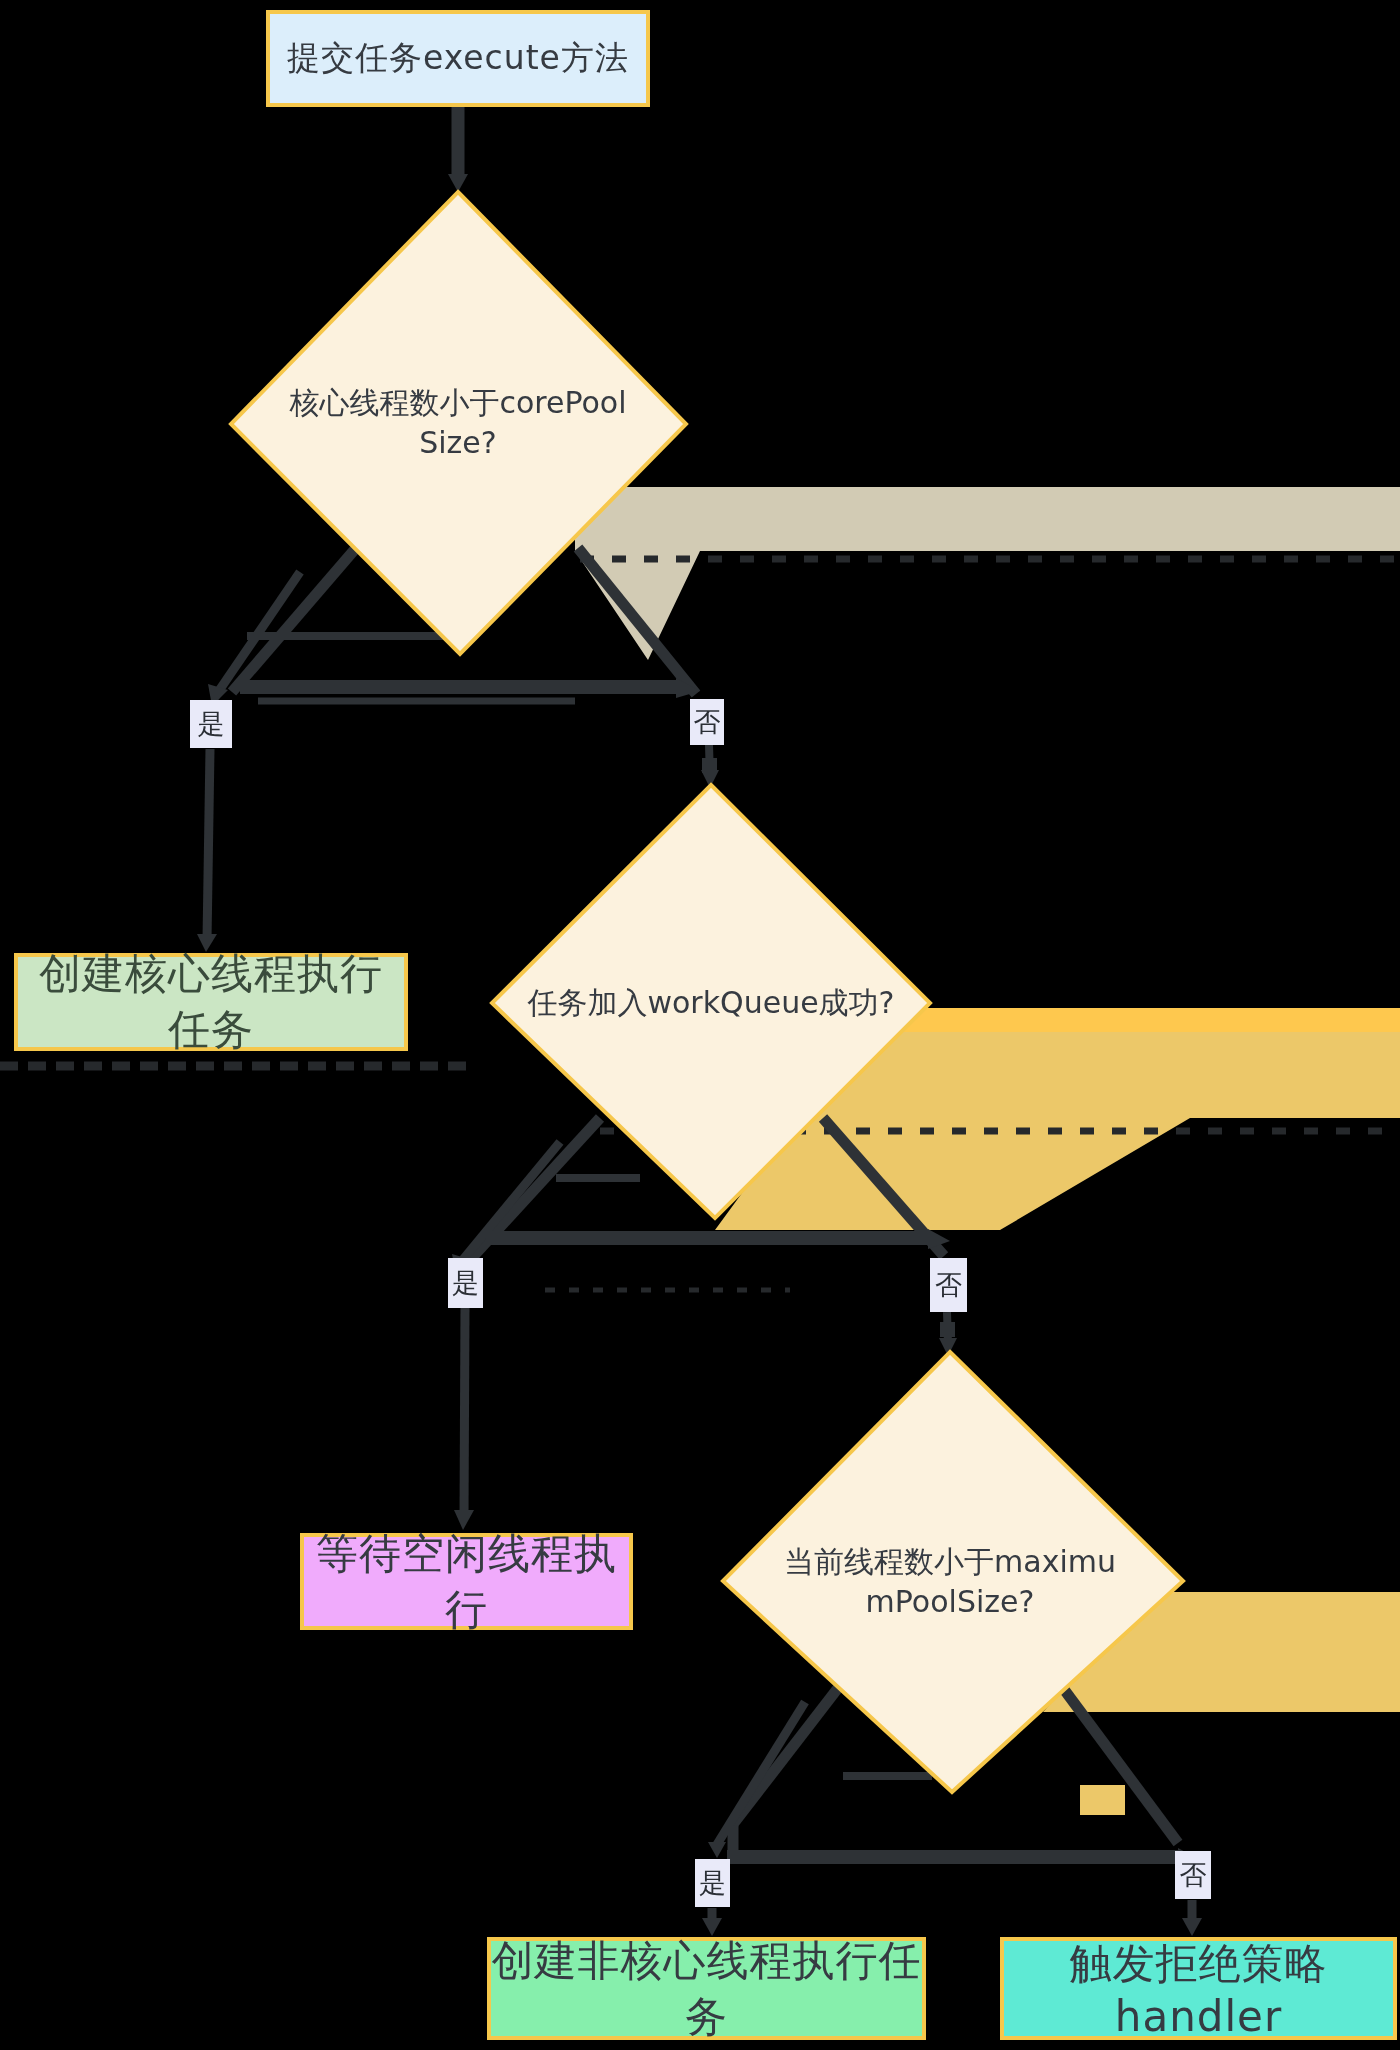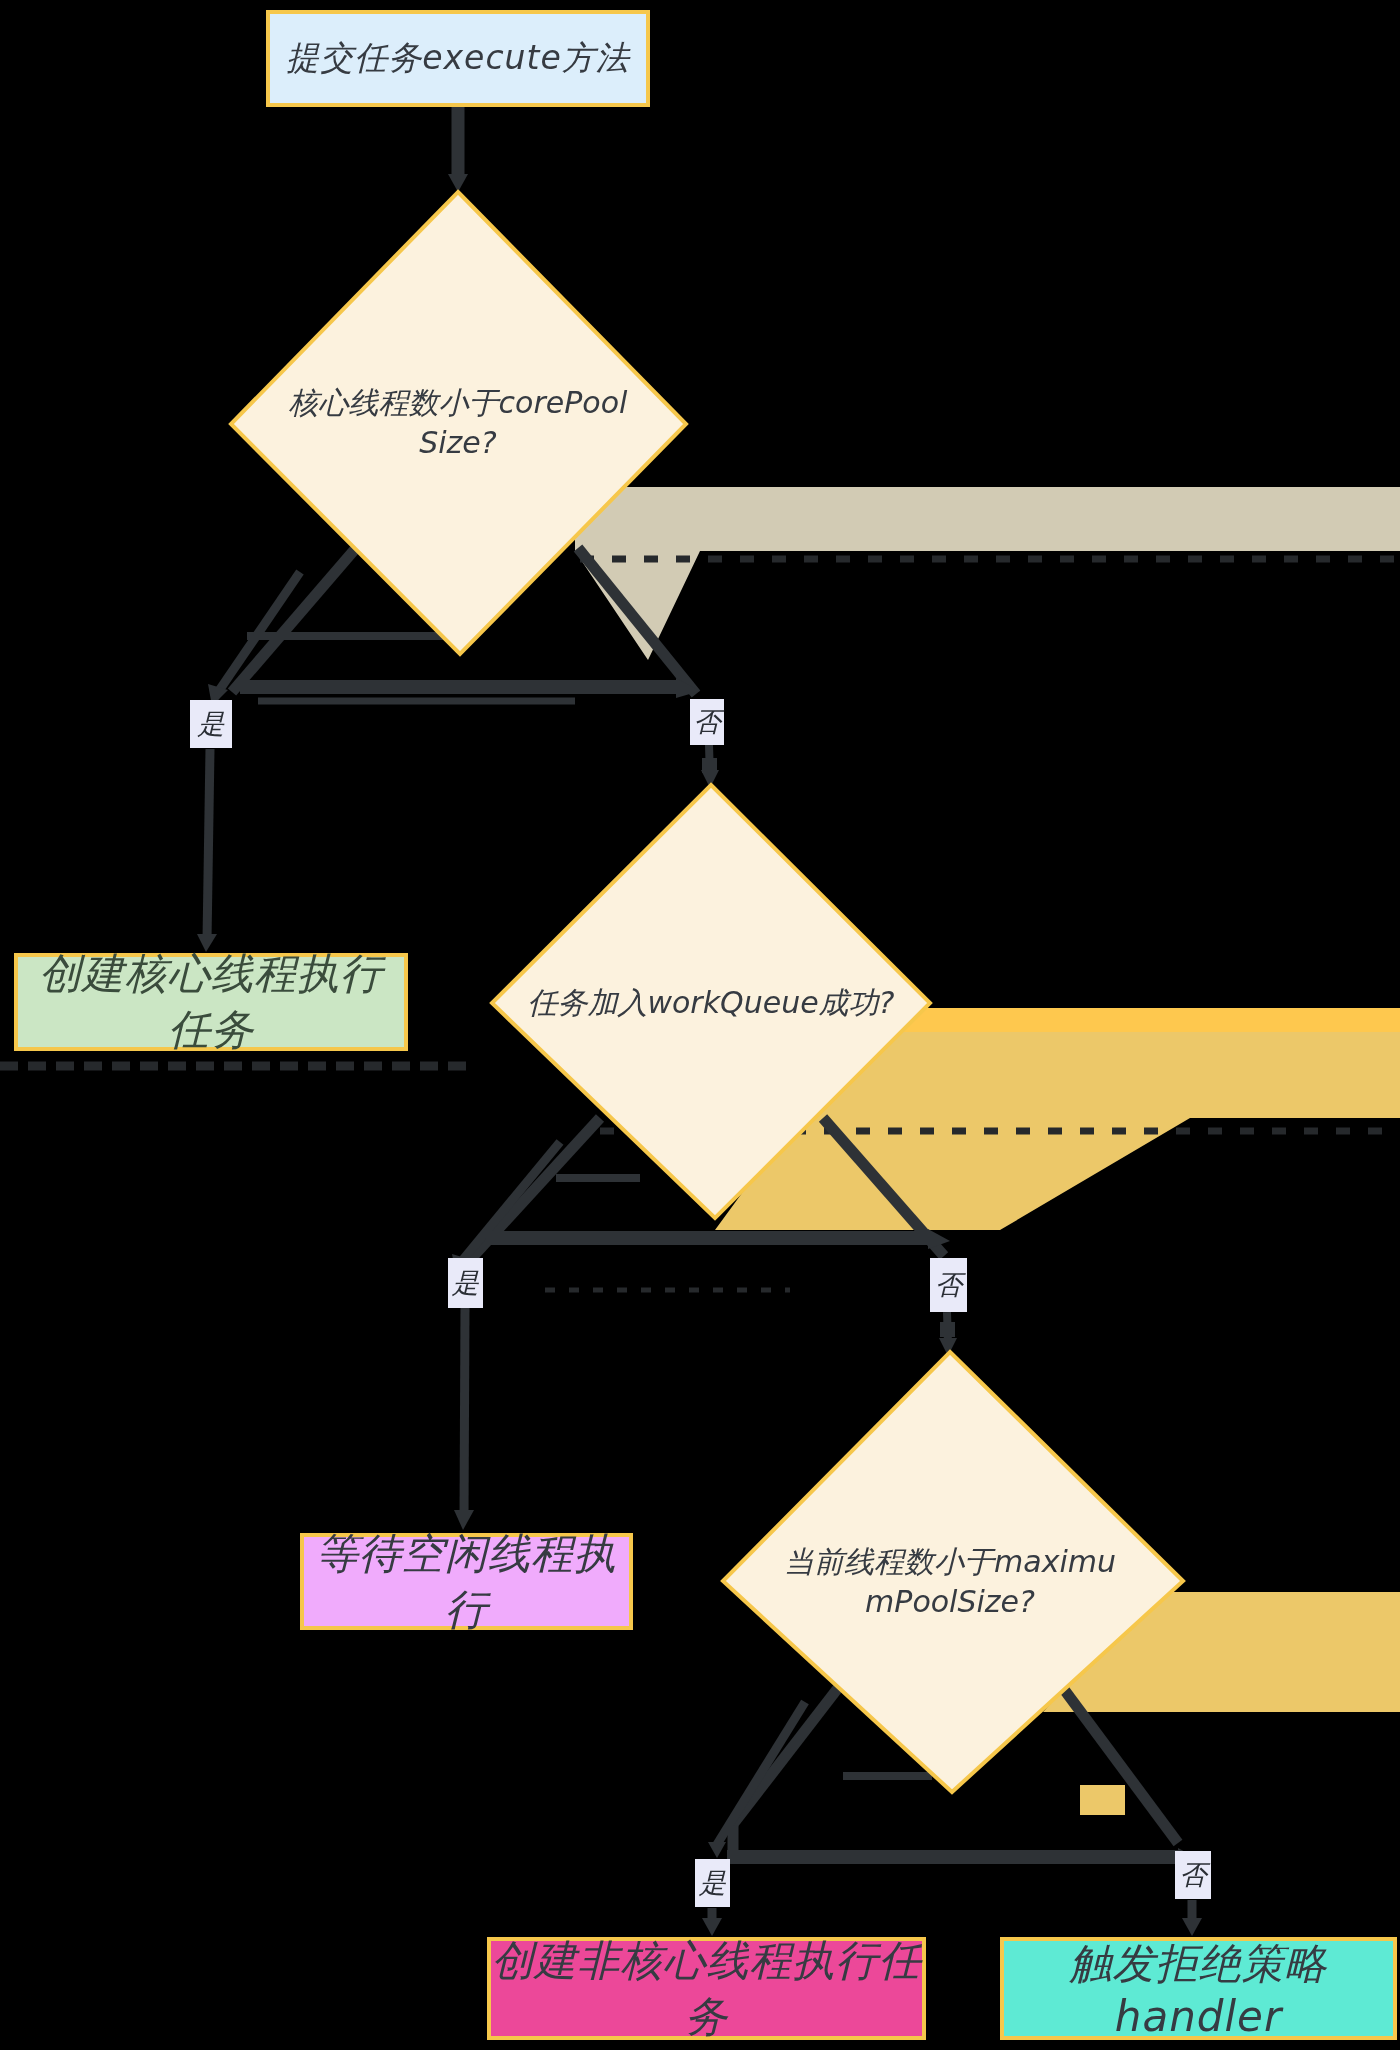--- a/index.html
+++ b/index.html
@@ -2,21 +2,20 @@
 <html style="--background: #000000; --node-border: #f6c74b; --diamond-fill: #fcf2de; --connector: #2e3236; --edge-label-bg: #e9eaf9; --edge-label-text: #2b2f36; --node-text: #363b42; --band-tan: #d2cbb4; --band-gold: #ecc869; --band-gold-bright: #fec84e; --dash: #26292c;"><head>
 <meta charset="utf-8">
 <title>Thread pool execute flowchart</title>
 <style>
   html,body{margin:0;padding:0;background:#000;}
   .stage{
     position:relative;width:1400px;height:2050px;overflow:hidden;
     background:var(--background,#000);
     font-family:"DejaVu Sans","Liberation Sans",sans-serif;
     color:var(--node-text,#363b42);
-    font-style:italic;
   }
   .stage svg{position:absolute;left:0;top:0;}
   .node{
     position:absolute;display:flex;align-items:center;justify-content:center;
     text-align:center;border:4px solid var(--node-border,#f6c74b);
     box-sizing:border-box;font-size:42px;letter-spacing:1px;
   }
   .dtext{
     position:absolute;display:flex;align-items:center;justify-content:center;
     text-align:center;font-size:30px;line-height:1.35;word-break:break-all;
@@ -110,21 +109,21 @@
   </div>
 
   <div class="node" style="left: 14px; top: 953px; width: 394px; height: 98px; color: rgb(58, 76, 60); background: rgb(203, 230, 196);">
     <span>创建核心线程执行任务</span>
   </div>
 
   <div class="node" style="left: 300px; top: 1533px; width: 333px; height: 97px; background: #f0abfc;">
     <span>等待空闲线程执行</span>
   </div>
 
-  <div class="node" style="left: 487px; top: 1937px; width: 439px; height: 103px; background: #ec4899;">
+  <div class="node" style="left: 487px; top: 1937px; width: 439px; height: 103px; background: #86efac;">
     <span>创建非核心线程执行任务</span>
   </div>
 
   <div class="node" style="left: 1000px; top: 1937px; width: 397px; height: 103px; background: #5eead4;">
     <span>触发拒绝策略handler</span>
   </div>
 
   <div class="dtext" style="left:521px;top:973px;width:380px;height:60px;">
     <span>任务加入workQueue成功?</span>
   </div>

